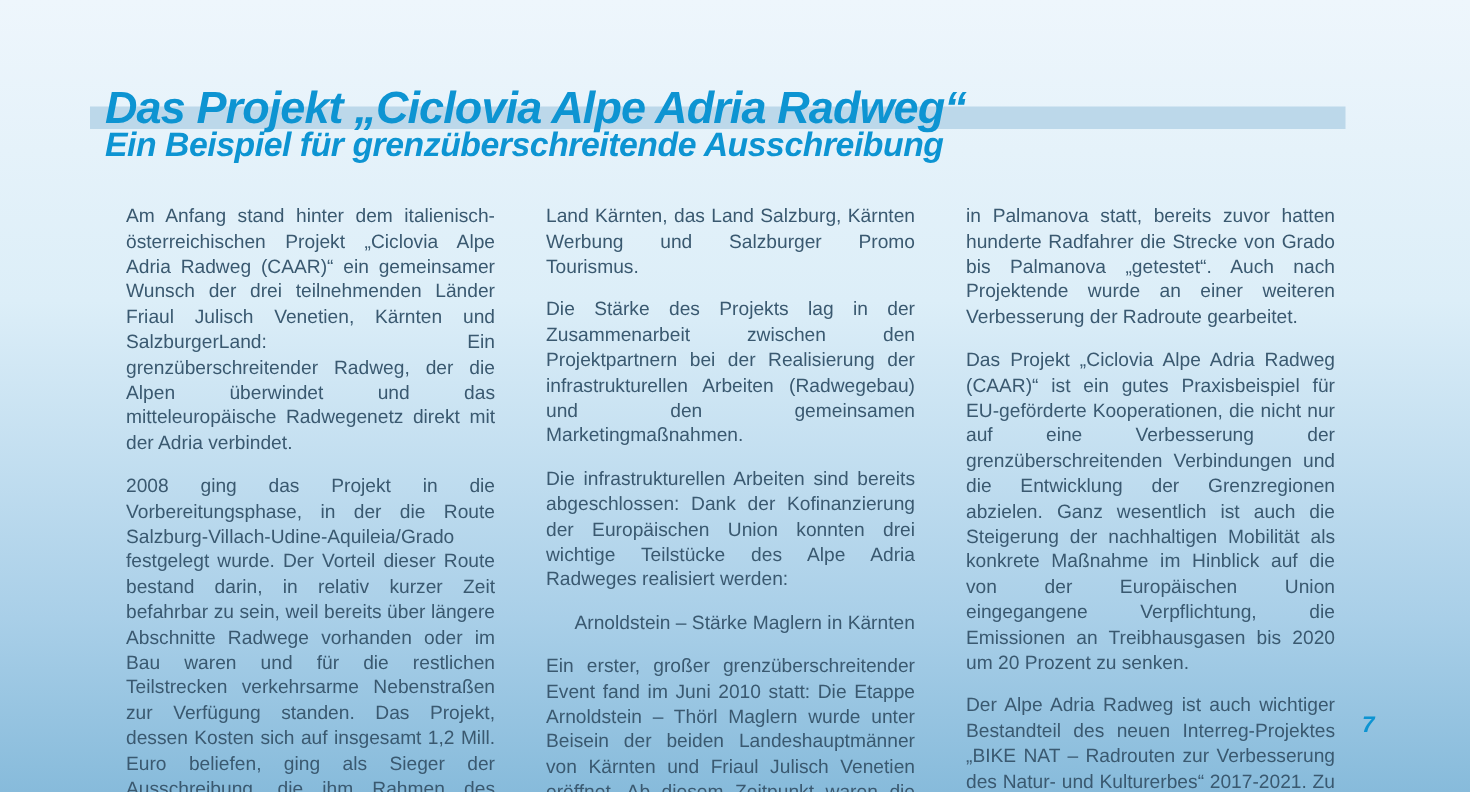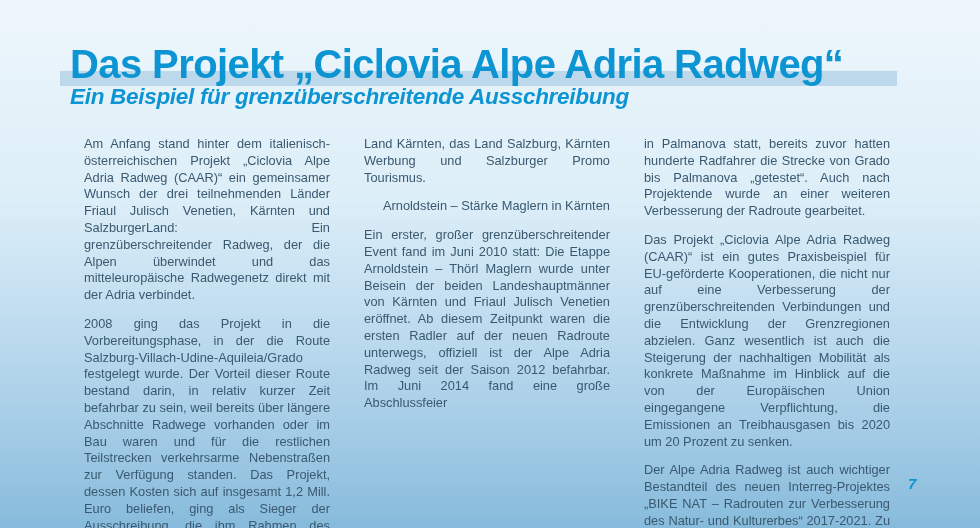--- a/index.html
+++ b/index.html
@@ -23,25 +23,26 @@
     left: 60px;
     top: 71px;
     width: 837px;
     height: 15px;
     background: var(--band, #bcd8ea);
     z-index: 0;
   }
   .title {
     position: absolute;
     left: 70px;
-    top: 42px;
+    top: 56px;
     margin: 0;
-    font-size: 40px;
+    font-size: 30px;
     line-height: 1.1;
     font-weight: bold;
+    font-style: italic;
     letter-spacing: -0.6px;
     white-space: nowrap;
     color: var(--title_blue, #0d94d2);
     z-index: 1;
   }
   .subtitle {
     position: absolute;
     left: 70px;
     top: 85px;
     margin: 0;
@@ -93,20 +94,22 @@
   <div class="band"></div>
   <h1 class="title">Das Projekt „Ciclovia Alpe Adria Radweg“</h1>
   <h2 class="subtitle">Ein Beispiel für grenzüberschreitende Ausschreibung</h2>
   <div class="columns">
     <div class="col" lang="de">
         <p>Am Anfang stand hinter dem italienisch-österreichischen Projekt „Ciclovia Alpe Adria Radweg (CAAR)“ ein gemeinsamer Wunsch der drei teilnehmenden Länder Friaul Julisch Venetien, Kärnten und SalzburgerLand: Ein grenzüberschreitender Radweg, der die Alpen überwindet und das mitteleuropäische Radwegenetz direkt mit der Adria verbindet.</p>
         <p>2008 ging das Projekt in die Vorbereitungsphase, in der die Route Salzburg-Villach-Udine-Aquileia/Grado festgelegt wurde. Der Vorteil dieser Route bestand darin, in relativ kurzer Zeit befahrbar zu sein, weil bereits über längere Abschnitte Radwege vorhanden oder im Bau waren und für die restlichen Teilstrecken verkehrsarme Nebenstraßen zur Verfügung standen. Das Projekt, dessen Kosten sich auf insgesamt 1,2 Mill. Euro beliefen, ging als Sieger der Ausschreibung, die ihm Rahmen des europäischen Programms zur grenzüberschreitenden Zusammenarbeit Interreg IV Italien-Österreich 2007-2013 durchgeführt wurde, hervor. Es wurde von der Region Friaul Julisch Venetien geleitet. Partner waren die Provinz Udine, das</p>
       </div>
     <div class="col" lang="de">
         <p>Land Kärnten, das Land Salzburg, Kärnten Werbung und Salzburger Promo Tourismus.</p>
+        <p>Die Stärke des Projekts lag in der Zusammenarbeit zwischen den Projektpartnern bei der Realisierung der infrastrukturellen Arbeiten (Radwegebau) und den gemeinsamen Marketingmaßnahmen.</p>
+        <p>Die infrastrukturellen Arbeiten sind bereits abgeschlossen: Dank der Kofinanzierung der Europäischen Union konnten drei wichtige Teilstücke des Alpe Adria Radweges realisiert werden:</p>
         <p class="indent">Arnoldstein – Stärke Maglern in Kärnten</p>
         <p>Ein erster, großer grenzüberschreitender Event fand im Juni 2010 statt: Die Etappe Arnoldstein – Thörl Maglern wurde unter Beisein der beiden Landeshauptmänner von Kärnten und Friaul Julisch Venetien eröffnet. Ab diesem Zeitpunkt waren die ersten Radler auf der neuen Radroute unterwegs, offiziell ist der Alpe Adria Radweg seit der Saison 2012 befahrbar. Im Juni 2014 fand eine große Abschlussfeier</p>
       </div>
     <div class="col" lang="de">
         <p>in Palmanova statt, bereits zuvor hatten hunderte Radfahrer die Strecke von Grado bis Palmanova „getestet“. Auch nach Projektende wurde an einer weiteren Verbesserung der Radroute gearbeitet.</p>
         <p>Das Projekt „Ciclovia Alpe Adria Radweg (CAAR)“ ist ein gutes Praxisbeispiel für EU-geförderte Kooperationen, die nicht nur auf eine Verbesserung der grenzüberschreitenden Verbindungen und die Entwicklung der Grenzregionen abzielen. Ganz wesentlich ist auch die Steigerung der nachhaltigen Mobilität als konkrete Maßnahme im Hinblick auf die von der Europäischen Union eingegangene Verpflichtung, die Emissionen an Treibhausgasen bis 2020 um 20 Prozent zu senken.</p>
         <p>Der Alpe Adria Radweg ist auch wichtiger Bestandteil des neuen Interreg-Projektes „BIKE NAT – Radrouten zur Verbesserung des Natur- und Kulturerbes“ 2017-2021. Zu den bisherigen Projektpartnern gesellen sich Promo Turismo FVG, das Consorzio di Promozione Turistica del Tarvisiano und das Institut für Technologie und alternative Mobilität in Klagenfurt.</p>
       </div>
   </div>
   <div class="pagenum">7</div>

